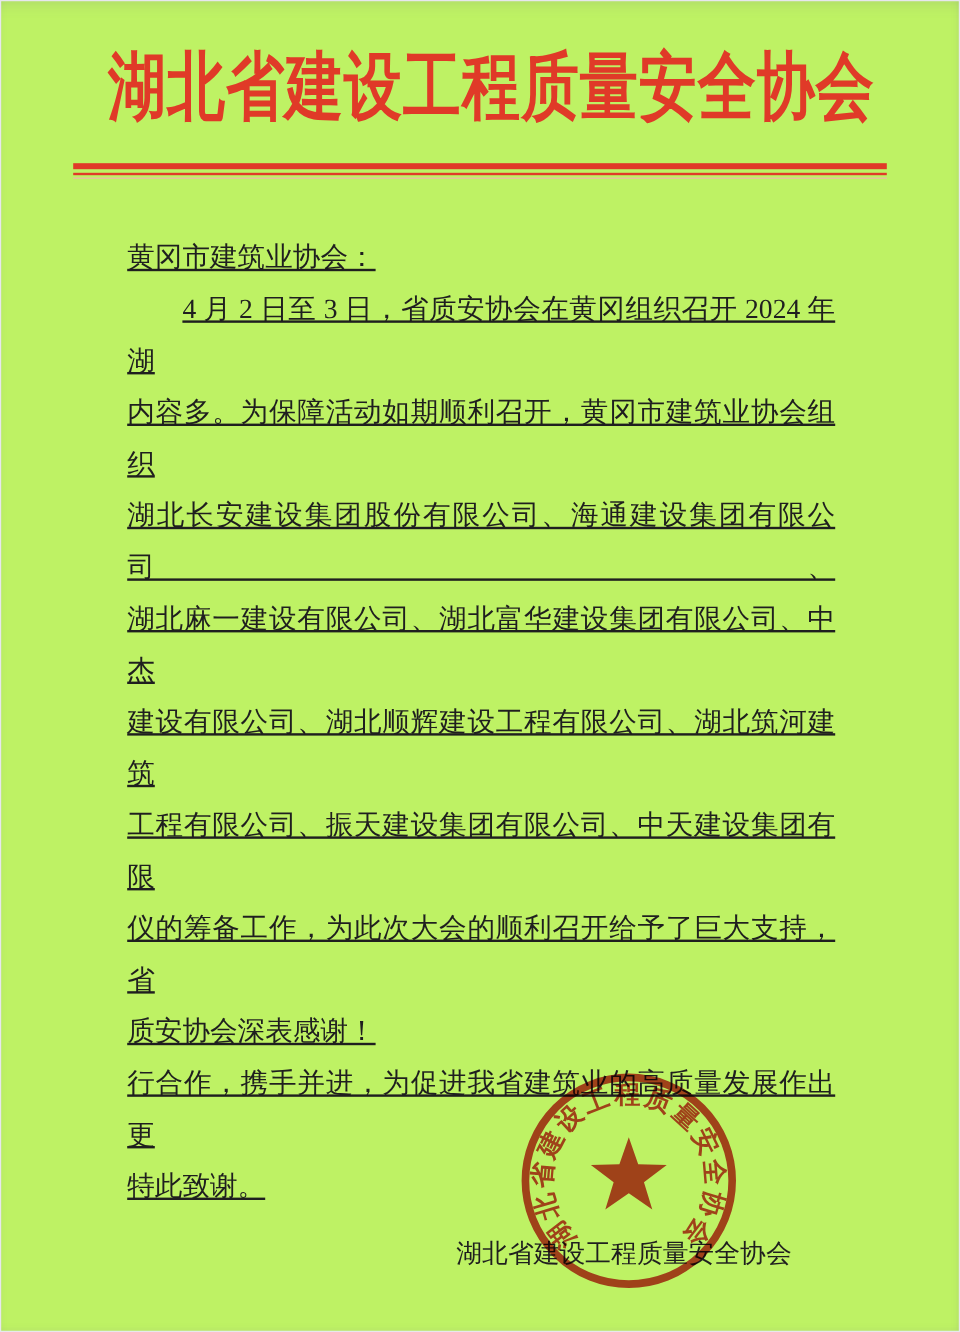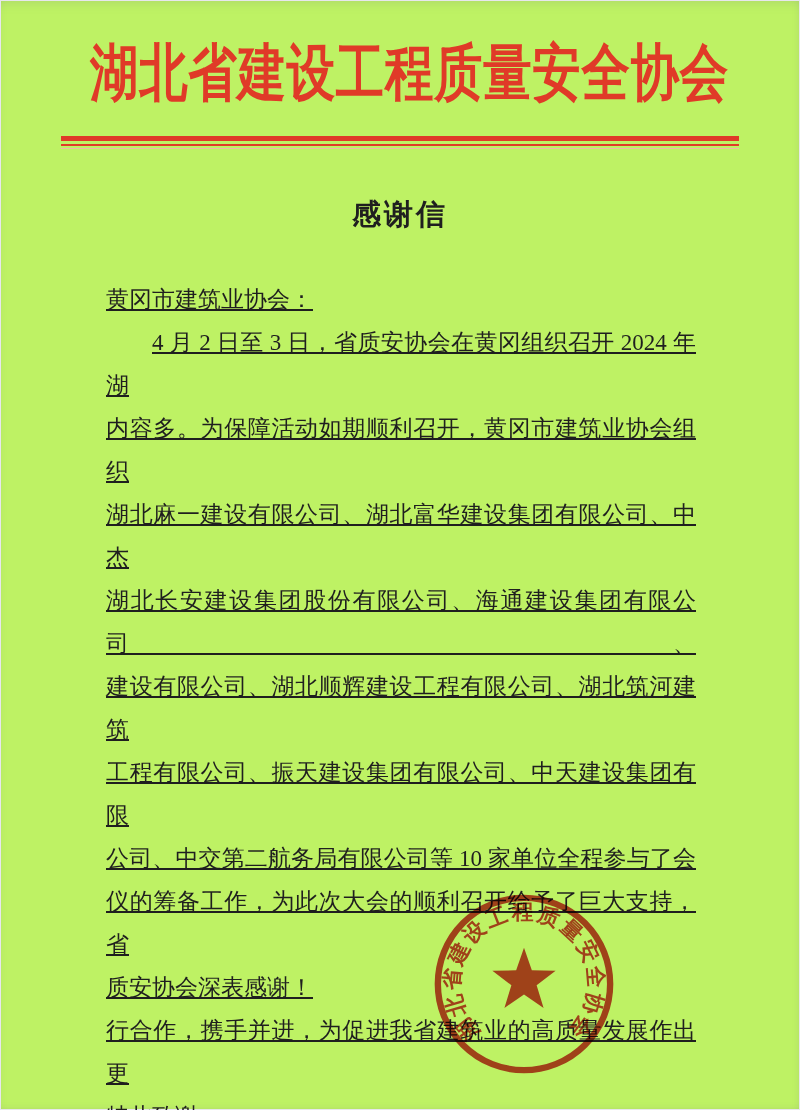--- a/index.html
+++ b/index.html
@@ -85,31 +85,29 @@
   </div>
 
   <div class="rule-block">
     <div class="rule-thick"></div>
     <div class="rule-gap"></div>
     <div class="rule-thin"></div>
     <div class="rule-gap2"></div>
     <div class="rule-faint"></div>
   </div>
 
-  <div class="doc-title">感谢信</div>
 
   <div class="body-text">
     <div class="ln last">黄冈市建筑业协会：</div>
     <div class="ln indent">4 月 2 日至 3 日，省质安协会在黄冈组织召开 2024 年湖</div>
     <div class="ln">内容多。为保障活动如期顺利召开，黄冈市建筑业协会组织</div>
+    <div class="ln">湖北长安建设集团股份有限公司、海通建设集团有限公司、</div>
     <div class="ln">湖北麻一建设有限公司、湖北富华建设集团有限公司、中杰</div>
-    <div class="ln">湖北长安建设集团股份有限公司、海通建设集团有限公司、</div>
     <div class="ln">建设有限公司、湖北顺辉建设工程有限公司、湖北筑河建筑</div>
     <div class="ln">工程有限公司、振天建设集团有限公司、中天建设集团有限</div>
-    <div class="ln">公司、中交第二航务局有限公司等 10 家单位全程参与了会</div>
     <div class="ln">仪的筹备工作，为此次大会的顺利召开给予了巨大支持，省</div>
     <div class="ln last">质安协会深表感谢！</div>
     <div class="ln">行合作，携手并进，为促进我省建筑业的高质量发展作出更</div>
     <div class="ln last">特此致谢。</div>
   </div>
 
   <div class="signature">
     <div>湖北省建设工程质量安全协会</div>
   </div>
 

